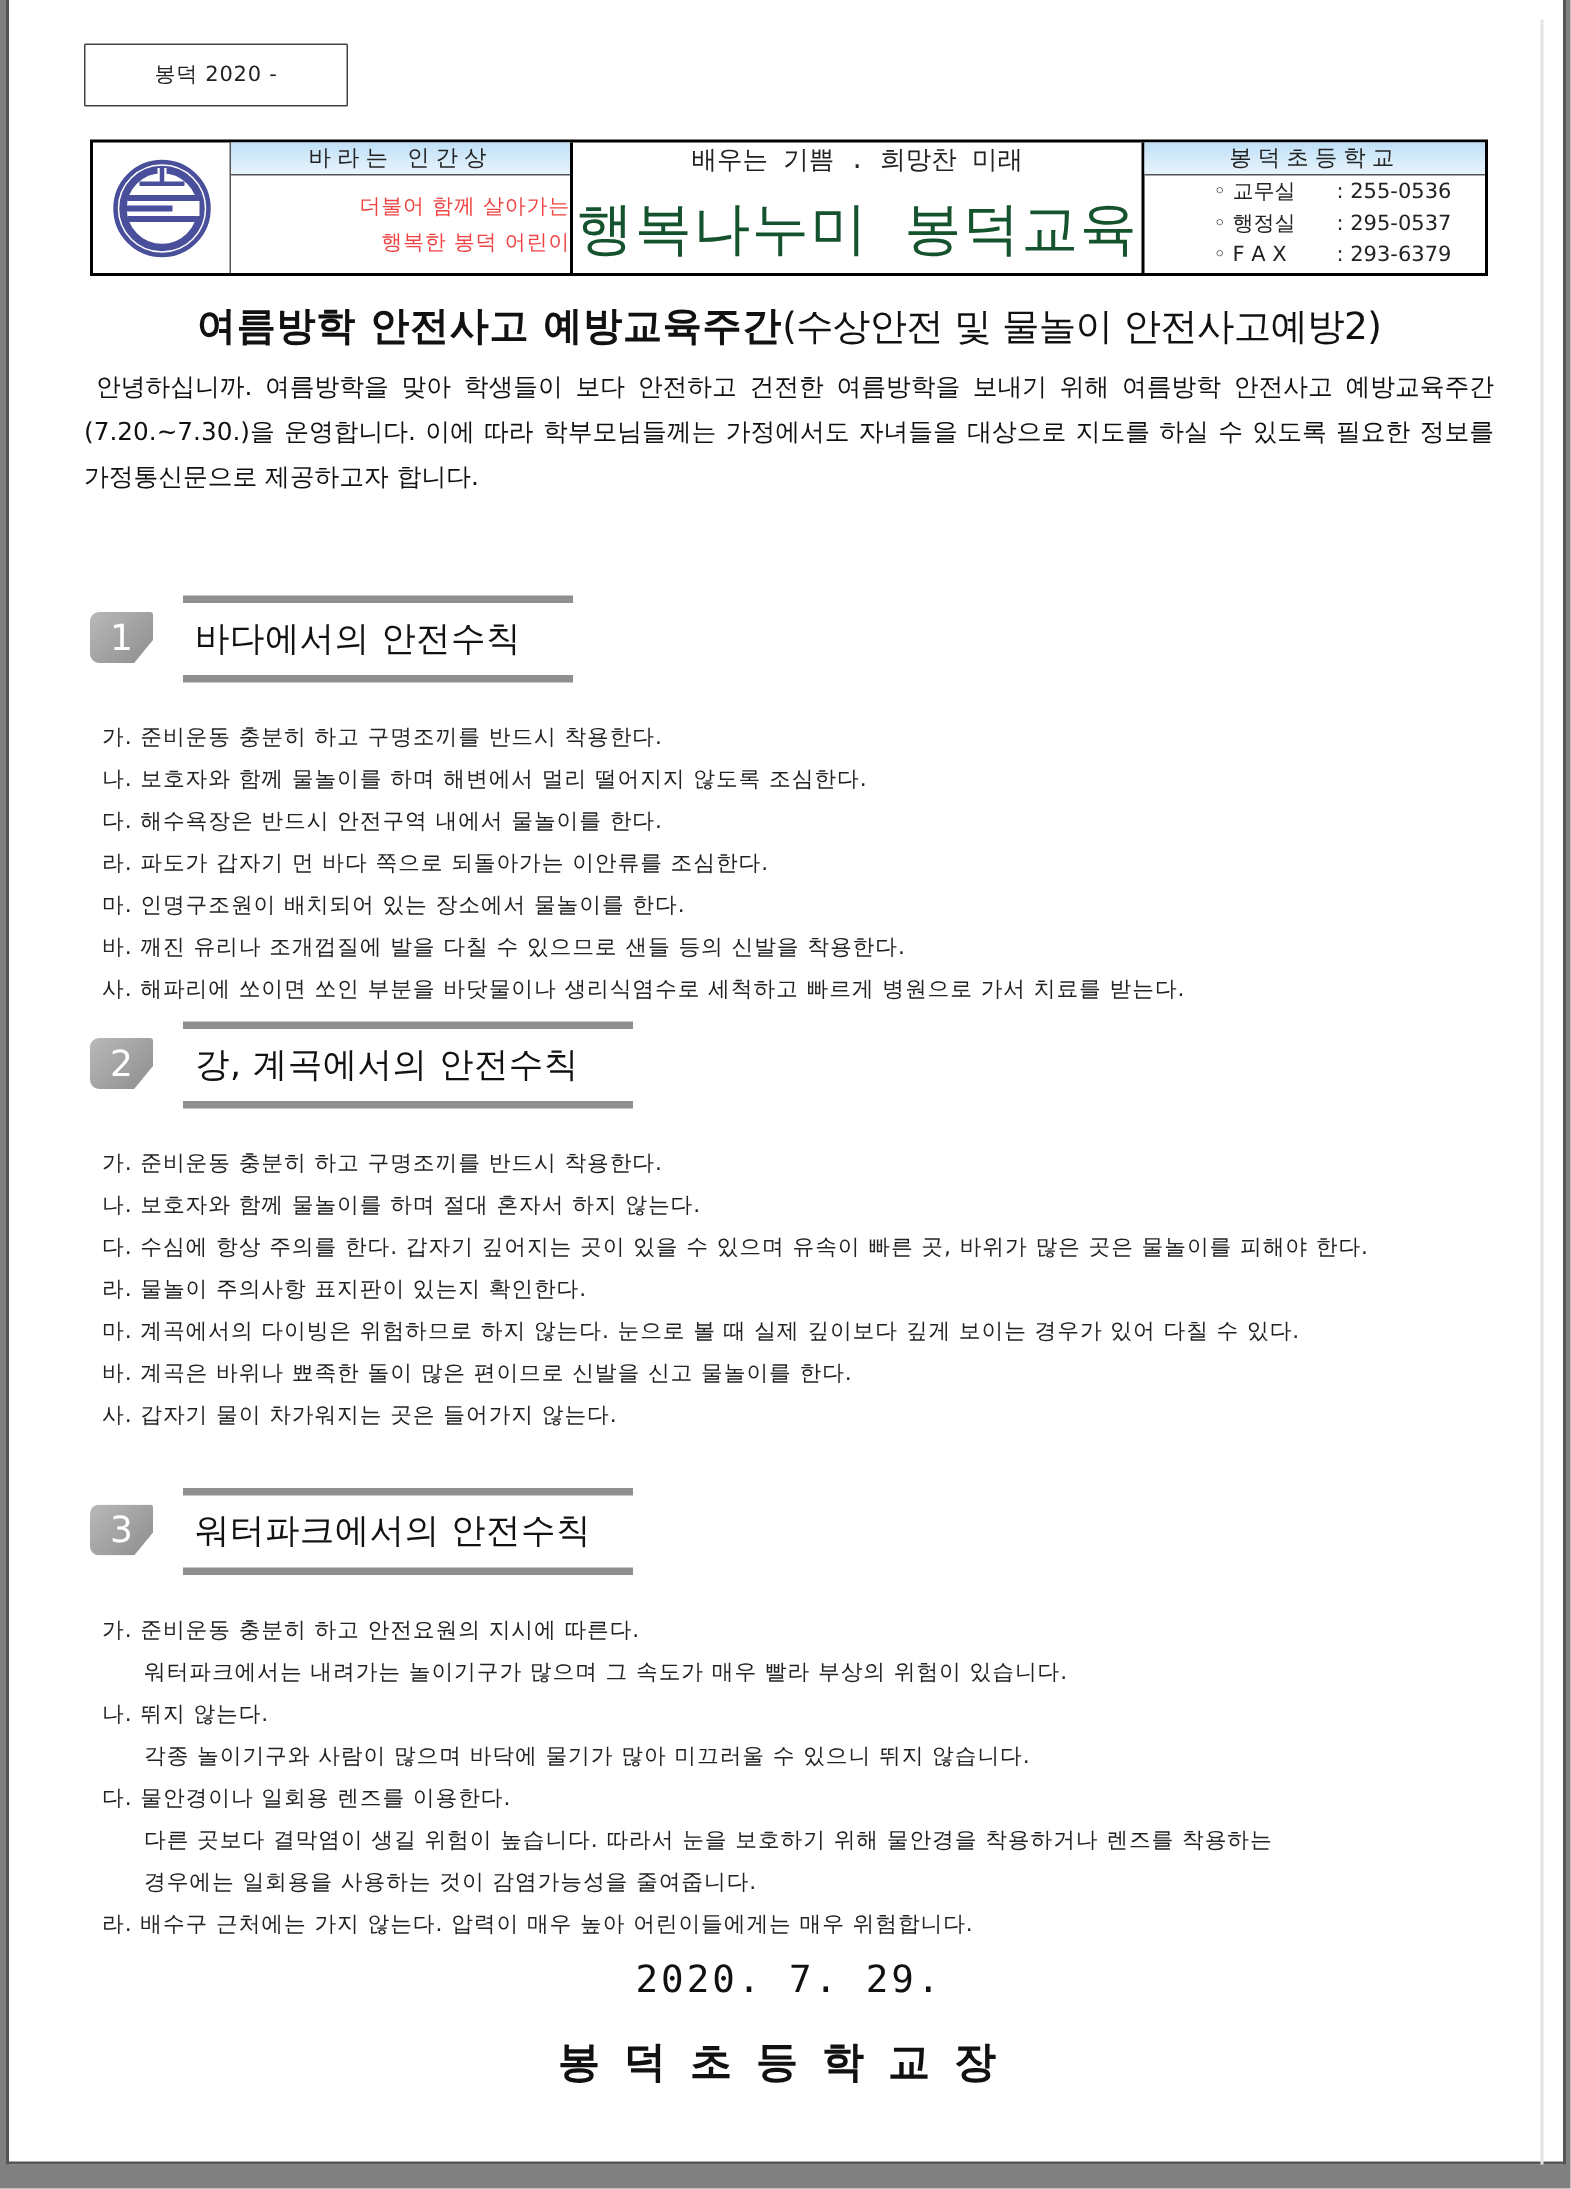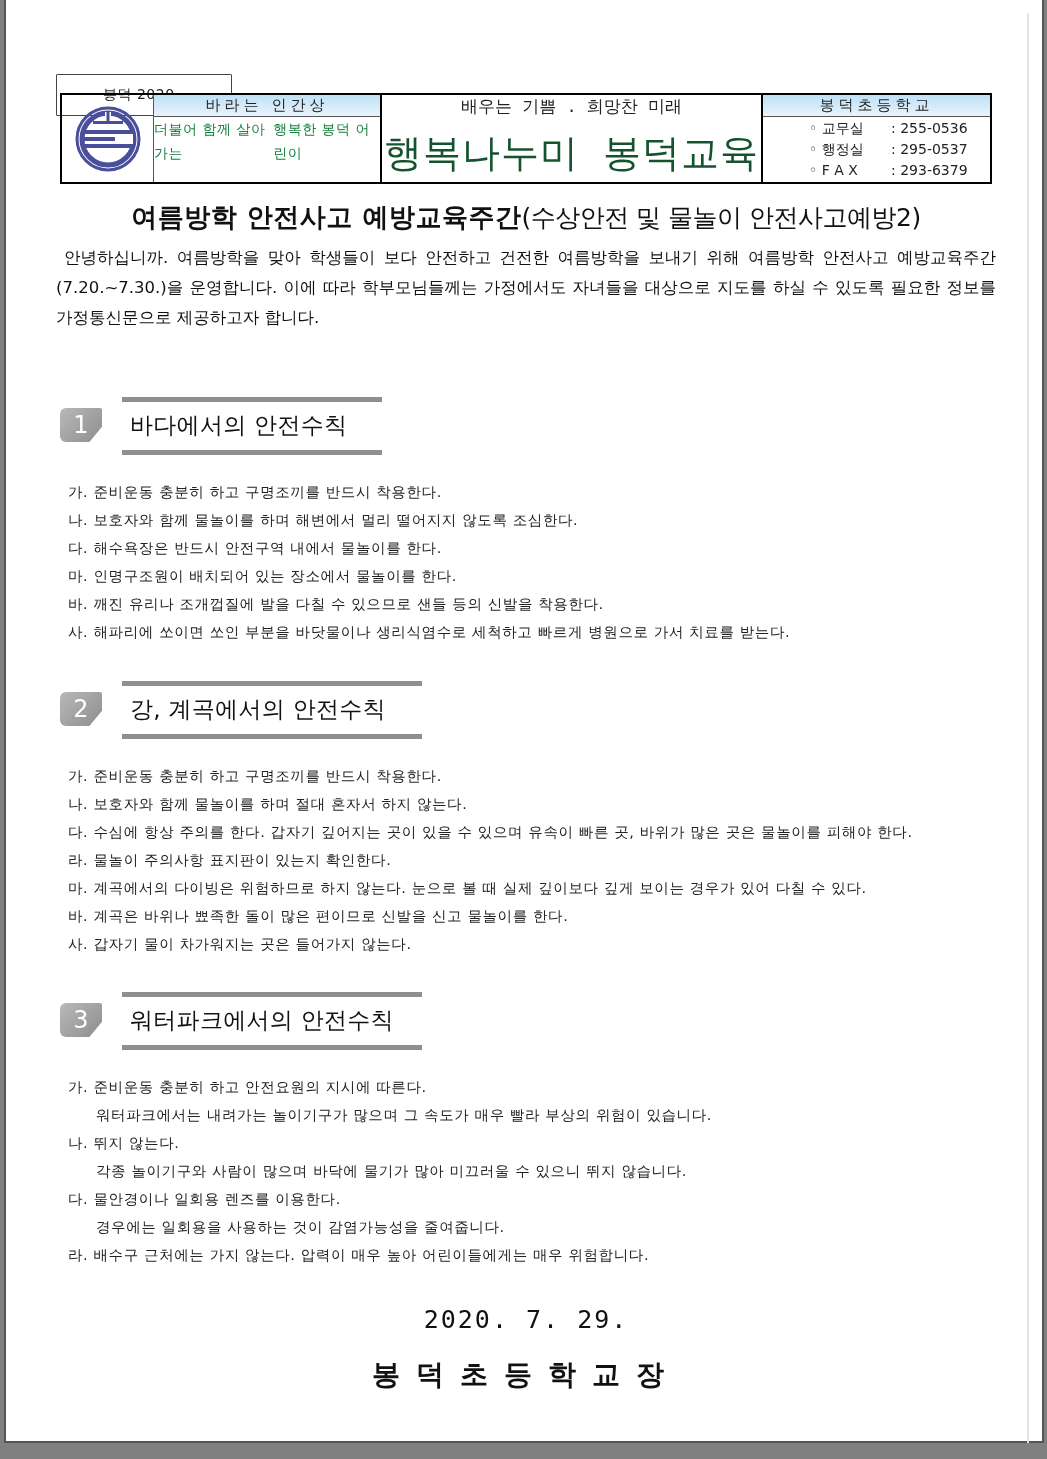--- a/index.html
+++ b/index.html
@@ -12,38 +12,38 @@
     background:#fff; border-left:2px solid #555; border-right:2px solid #555; border-bottom:2px solid #555;
     box-sizing:border-box;
   }
   .margin-guide {
     position:absolute; left:1021px; top:13px; width:2px; height:1430px; background:#e4e4e4;
   }
   .docno {
     position:absolute; left:50px; top:29px; width:176px; height:42px;
     border:1px solid #444; box-sizing:border-box; border-radius:1px;
     display:flex; align-items:center; justify-content:center;
-    font-size:14px; letter-spacing:0.5px; color:#222;margin-top:45px;
+    font-size:14px; letter-spacing:0.5px; color:#222;
   }
   .header-table {
     position:absolute; left:54px; top:93px; width:932px; height:91px;
     border:2px solid #000; box-sizing:border-box; display:flex;
   }
   .hcell { box-sizing:border-box; height:100%; position:relative; }
   .logo-cell { width:92px; border-right:1px solid #555; display:flex; align-items:center; justify-content:center; }
   .vision-cell { width:228px; border-right:2px solid #000; display:flex; flex-direction:column; }
   .vision-head {
     height:22px; border-bottom:1px solid #555; box-sizing:border-box;
     background:linear-gradient(#bfe0f7, #e8f4fc);
     display:flex; align-items:center; justify-content:center;
     font-size:15px; letter-spacing:4px; color:#222;
   }
   .vision-body {
-    flex:1; display:flex; flex-direction:row; align-items:flex-start; justify-content:center;
-    font-size:14px; line-height:24px; color:#15803d; letter-spacing:0.5px;
+    flex:1; display:flex; flex-direction:column; align-items:flex-end; justify-content:center;
+    font-size:14px; line-height:24px; color:#ef4444; letter-spacing:0.5px;
   }
   .motto-cell { width:381px; border-right:2px solid #000; display:flex; flex-direction:column; align-items:center; justify-content:center;font-family:Liberation Mono, monospace; }
   .motto-sub { font-size:17px; color:#222; margin-top:-4px; }
   .motto-main { font-size:38px; color:#14532d; letter-spacing:1px; margin-top:16px; line-height:44px; }
   .school-cell { flex:1; display:flex; flex-direction:column; }
   .school-head {
     height:22px; border-bottom:1px solid #555; box-sizing:border-box;
     background:linear-gradient(#bfe0f7, #e8f4fc);
     display:flex; align-items:center; justify-content:center;
     font-size:15px; letter-spacing:4px; color:#222;
@@ -149,20 +149,21 @@
   <div class="section-head" style="top:397px;">
     <div class="bar-top" style="width:260px;"></div>
     <div class="badge">1</div>
     <div class="section-title">바다에서의 안전수칙</div>
     <div class="bar-bot" style="width:260px;"></div>
   </div>
   <div class="items" style="top:455px;">
     <div class="item">가. 준비운동 충분히 하고 구명조끼를 반드시 착용한다.</div>
     <div class="item">나. 보호자와 함께 물놀이를 하며 해변에서 멀리 떨어지지 않도록 조심한다.</div>
     <div class="item">다. 해수욕장은 반드시 안전구역 내에서 물놀이를 한다.</div>
+    <div class="item">라. 파도가 갑자기 먼 바다 쪽으로 되돌아가는 이안류를 조심한다.</div>
     <div class="item">마. 인명구조원이 배치되어 있는 장소에서 물놀이를 한다.</div>
     <div class="item">바. 깨진 유리나 조개껍질에 발을 다칠 수 있으므로 샌들 등의 신발을 착용한다.</div>
     <div class="item">사. 해파리에 쏘이면 쏘인 부분을 바닷물이나 생리식염수로 세척하고 빠르게 병원으로 가서 치료를 받는다.</div>
   </div>
 
   <div class="section-head" style="top:681px;">
     <div class="bar-top" style="width:300px;"></div>
     <div class="badge">2</div>
     <div class="section-title">강, 계곡에서의 안전수칙</div>
     <div class="bar-bot" style="width:300px;"></div>
@@ -182,19 +183,20 @@
     <div class="badge">3</div>
     <div class="section-title">워터파크에서의 안전수칙</div>
     <div class="bar-bot" style="width:300px;"></div>
   </div>
   <div class="items" style="top:1050px;">
     <div class="item">가. 준비운동 충분히 하고 안전요원의 지시에 따른다.</div>
     <div class="item note">워터파크에서는 내려가는 놀이기구가 많으며 그 속도가 매우 빨라 부상의 위험이 있습니다.</div>
     <div class="item">나. 뛰지 않는다.</div>
     <div class="item note">각종 놀이기구와 사람이 많으며 바닥에 물기가 많아 미끄러울 수 있으니 뛰지 않습니다.</div>
     <div class="item">다. 물안경이나 일회용 렌즈를 이용한다.</div>
+    <div class="item note">다른 곳보다 결막염이 생길 위험이 높습니다. 따라서 눈을 보호하기 위해 물안경을 착용하거나 렌즈를 착용하는</div>
     <div class="item note">경우에는 일회용을 사용하는 것이 감염가능성을 줄여줍니다.</div>
     <div class="item">라. 배수구 근처에는 가지 않는다. 압력이 매우 높아 어린이들에게는 매우 위험합니다.</div>
   </div>
 
   <div class="date">2020. 7. 29.</div>
   <div class="signer">봉덕초등학교장</div>
 </div>
 
 </body></html>

